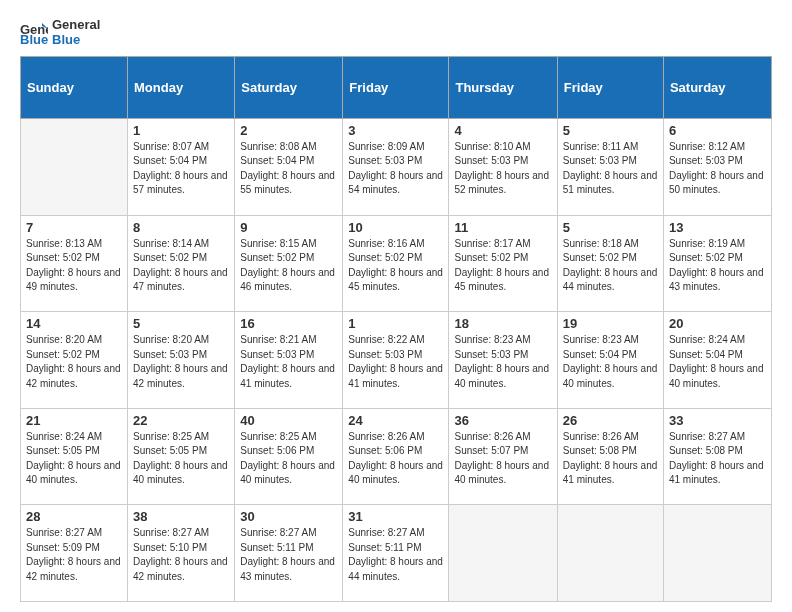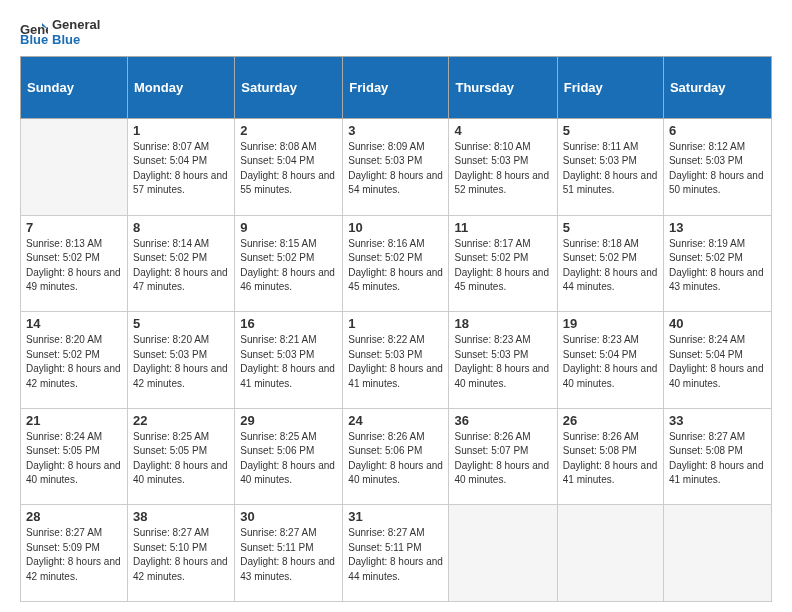--- a/index.html
+++ b/index.html
@@ -196,35 +196,35 @@
           </td>
           <td>
             <span class="day-num">18</span>
             <div class="day-info">Sunrise: 8:23 AM<br>Sunset: 5:03 PM<br>Daylight: 8 hours and<br>40 minutes.</div>
           </td>
           <td>
             <span class="day-num">19</span>
             <div class="day-info">Sunrise: 8:23 AM<br>Sunset: 5:04 PM<br>Daylight: 8 hours and<br>40 minutes.</div>
           </td>
           <td>
-            <span class="day-num">40</span>
+            <span class="day-num">20</span>
             <div class="day-info">Sunrise: 8:24 AM<br>Sunset: 5:04 PM<br>Daylight: 8 hours and<br>40 minutes.</div>
           </td>
         </tr>
         <tr>
           <td>
             <span class="day-num">21</span>
             <div class="day-info">Sunrise: 8:24 AM<br>Sunset: 5:05 PM<br>Daylight: 8 hours and<br>40 minutes.</div>
           </td>
           <td>
             <span class="day-num">22</span>
             <div class="day-info">Sunrise: 8:25 AM<br>Sunset: 5:05 PM<br>Daylight: 8 hours and<br>40 minutes.</div>
           </td>
           <td>
-            <span class="day-num">29</span>
+            <span class="day-num">40</span>
             <div class="day-info">Sunrise: 8:25 AM<br>Sunset: 5:06 PM<br>Daylight: 8 hours and<br>40 minutes.</div>
           </td>
           <td>
             <span class="day-num">24</span>
             <div class="day-info">Sunrise: 8:26 AM<br>Sunset: 5:06 PM<br>Daylight: 8 hours and<br>40 minutes.</div>
           </td>
           <td>
             <span class="day-num">36</span>
             <div class="day-info">Sunrise: 8:26 AM<br>Sunset: 5:07 PM<br>Daylight: 8 hours and<br>40 minutes.</div>
           </td>

